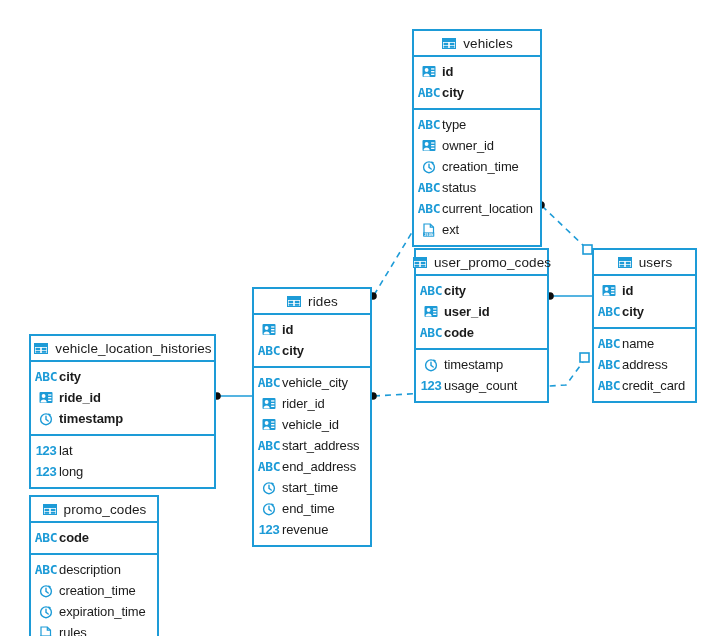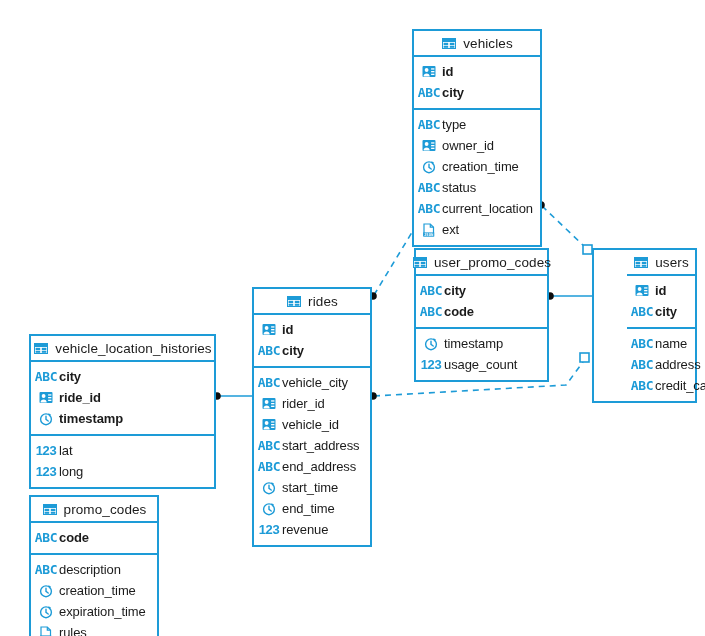--- a/index.html
+++ b/index.html
@@ -254,20 +254,33 @@
         </div>
         <div class="tbl-section keys">
           <div class="field-row">
             <span class="ficon">
               <span class="abc-txt">ABC</span>
             </span>
             <span class="field-name">city</span>
           </div>
           <div class="field-row">
             <span class="ficon">
+              <svg width="14" height="13" viewBox="0 0 14 13" xmlns="http://www.w3.org/2000/svg">
+                <rect x="0.5" y="1" width="13" height="11" rx="1" fill="#1d9bd7"></rect>
+                <circle cx="4.6" cy="5" r="1.9" fill="#ffffff"></circle>
+                <path d="M1.5 11.4c0-1.9 1.4-3 3.1-3s3.1 1.1 3.1 3z" fill="#ffffff"></path>
+                <rect x="9.1" y="3.3" width="3.3" height="1.3" fill="#ffffff"></rect>
+                <rect x="9.1" y="6" width="3.3" height="1.3" fill="#ffffff"></rect>
+                <rect x="9.1" y="8.7" width="3.3" height="1.3" fill="#ffffff"></rect>
+              </svg>
+            </span>
+            <span class="field-name">user_id</span>
+          </div>
+          <div class="field-row">
+            <span class="ficon">
               <span class="abc-txt">ABC</span>
             </span>
             <span class="field-name">code</span>
           </div>
         </div>
         <div class="tbl-section cols">
           <div class="field-row">
             <span class="ficon">
               <svg width="14" height="14" viewBox="0 0 14 14" xmlns="http://www.w3.org/2000/svg">
                 <circle cx="7" cy="7.3" r="5.4" fill="#ffffff" stroke="#1d9bd7" stroke-width="1.4"></circle>
@@ -278,21 +291,21 @@
             <span class="field-name">timestamp</span>
           </div>
           <div class="field-row">
             <span class="ficon">
               <span class="num-txt">123</span>
             </span>
             <span class="field-name">usage_count</span>
           </div>
         </div>
       </div>
-      <div class="table-node" style="left: 592px; top: 248px; width: 105px; padding-left: 33px;">
+      <div class="table-node" style="left: 592px; top: 248px; width: 105px;">
         <div class="tbl-header">
           <span class="ficon">
             <svg width="14" height="13" viewBox="0 0 14 13" xmlns="http://www.w3.org/2000/svg">
               <rect x="0.5" y="1.5" width="13" height="10" fill="#ffffff" stroke="#1d9bd7" stroke-width="1"></rect>
               <rect x="1" y="2" width="12" height="3" fill="#1d9bd7"></rect>
               <rect x="1.6" y="5.8" width="4.6" height="2.4" fill="#1d9bd7"></rect>
               <rect x="7.8" y="5.8" width="4.6" height="2.4" fill="#1d9bd7"></rect>
               <rect x="1.6" y="8.9" width="4.6" height="1.9" fill="#1d9bd7"></rect>
               <rect x="7.8" y="8.9" width="4.6" height="1.9" fill="#1d9bd7"></rect>
             </svg>

